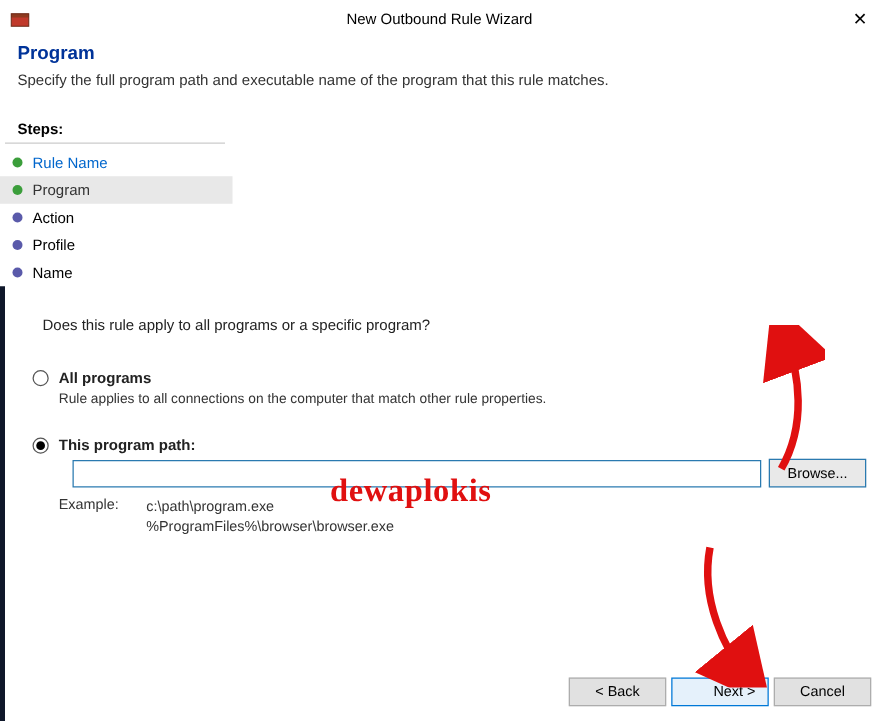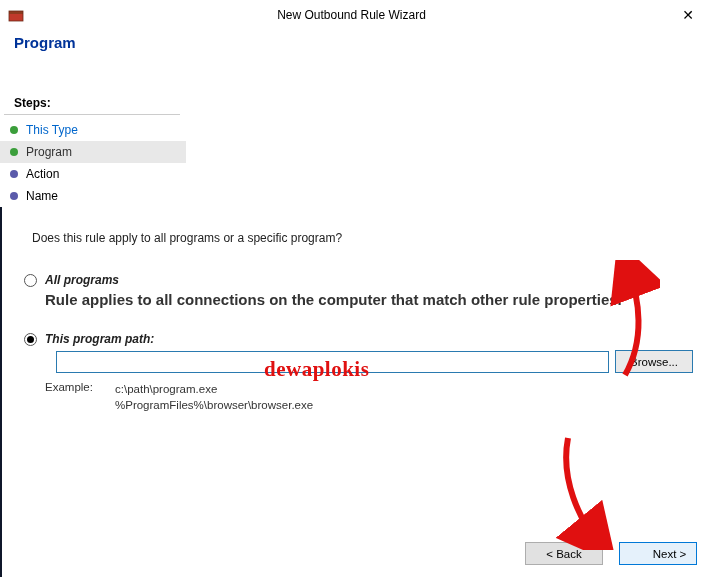--- a/index.html
+++ b/index.html
@@ -15,72 +15,77 @@
   .sidebar { width: 186px; padding: 0; }
   .sidebar-head { font-size: 12px; font-weight: bold; padding: 4px 10px 4px 10px; border-bottom: 1px solid #ccc; margin: 0 6px 4px 4px; }
   .step { display: flex; align-items: center; font-size: 12px; padding: 4px 10px; cursor: default; }
   .step .bullet { width: 8px; height: 8px; border-radius: 50%; margin-right: 8px; }
   .step.active { color: #0066cc; }
   .step.active .bullet { background: #3b9e3b; }
   .step.current { background: #e8e8e8; color: #333; }
   .step.current .bullet { background: #3b9e3b; }
   .step.pending { color: #000000; }
   .step.pending .bullet { background: #5a5aaa; }
-  .mainpane { flex: 1; border-left: 2px solid #0f172a; padding: 16px 18px 0 18px; position: relative; font-size: 12px; color: #222; }
+  .mainpane { flex: 1; border-left: 4px solid #0f172a; padding: 16px 18px 0 18px; position: relative; font-size: 12px; color: #222; }
   .question { margin: 8px 0 28px 12px; }
   .radio-row { display: flex; align-items: flex-start; margin: 0 0 4px 4px; }
   .radio-outer { width: 13px; height: 13px; border: 1px solid #555; border-radius: 50%; margin-right: 8px; margin-top: 1px; display: flex; align-items: center; justify-content: center; }
   .radio-outer.selected::after { content: ""; width: 7px; height: 7px; background: #000; border-radius: 50%; }
-  .radio-label { font-weight: bold; font-style: italic; }
-  .radio-desc { font-size: 15px; color: #333; margin: 0 0 24px 25px; font-weight: bold; }
+  .radio-label { font-weight: bold; }
+  .radio-desc { font-size: 11px; color: #333; margin: 0 0 24px 25px; }
   .path-row { display: flex; align-items: center; margin: 4px 0 0 36px; }
   .path-input { flex: 1; border: 1px solid #2a7ab0; height: 22px; padding: 0 4px; font-size: 12px; outline: none; }
   .browse-btn { margin-left: 6px; height: 23px; width: 78px; border: 1px solid #2a7ab0; background: #e9e9e9; font-size: 11.5px; cursor: default; }
   .example-row { display: flex; margin: 8px 0 0 25px; font-size: 11.5px; color: #333; }
   .example-row .lbl { width: 70px; }
   .example-row .vals { line-height: 1.4; }
-  .btnbar { position: absolute; bottom: 12px; right: 14px; display: flex; gap: 16px; }
+  .btnbar { position: absolute; bottom: 12px; right: 14px; display: flex; gap: 4px; }
   .wiz-btn { width: 78px; height: 23px; border: 1px solid #adadad; background: #e1e1e1; font-size: 11.5px; cursor: default; }
   .wiz-btn.primary { border: 1px solid #0078d7; background: #e5f1fb; padding-left: 29px; }
-  .watermark { position: absolute; left: 264px; top: 357px; font-size: 21px; font-weight: bold; color: #e01010; letter-spacing: 0.5px; font-family: "Comic Sans MS", "Segoe Script", cursive; text-align: center; }
+  .watermark { position: absolute; left: 264px; top: 378px; font-size: 26px; font-weight: bold; color: #e01010; letter-spacing: 0.5px; font-family: "Comic Sans MS", "Segoe Script", cursive; text-align: center; }
   .arrow { position: absolute; pointer-events: none; }
 </style>
 </head>
 <body>
 
 <div class="titlebar">
   <span class="icon">
     <svg viewBox="0 0 16 16" width="16" height="16">
       <rect x="1" y="4" width="14" height="10" fill="#c0392b"></rect>
       <rect x="1" y="4" width="14" height="3" fill="#8e3a1f"></rect>
       <rect x="1" y="4" width="14" height="10" fill="none" stroke="#6b2a17" stroke-width="0.8"></rect>
     </svg>
   </span>
   <span class="title">New Outbound Rule Wizard</span>
   <span class="close">✕</span>
 </div>
 
 <div class="header">
   <h1>Program</h1>
+  <p>Specify the full program path and executable name of the program that this rule matches.</p>
 </div>
 
 <div class="content">
   <div class="sidebar">
     <div class="sidebar-head">Steps:</div>
     <div class="step active">
         <span class="bullet"></span>
-        <span>This Type</span>
+        <span>Rule Name</span>
       </div>
     <div class="step current">
         <span class="bullet"></span>
         <span>Program</span>
       </div>
     <div class="step pending">
         <span class="bullet"></span>
         <span>Action</span>
+      </div>
+    <div class="step pending">
+        <span class="bullet"></span>
+        <span>Profile</span>
       </div>
     <div class="step pending">
         <span class="bullet"></span>
         <span>Name</span>
       </div>
   </div>
 
   <div class="mainpane">
     <div class="question">Does this rule apply to all programs or a specific program?</div>
 
@@ -102,20 +107,21 @@
       <span class="lbl">Example:</span>
       <span class="vals">
         <span>c:\path\program.exe</span><br>
         <span>%ProgramFiles%\browser\browser.exe</span>
       </span>
     </div>
 
     <div class="btnbar">
       <button class="wiz-btn">&lt; Back</button>
       <button class="wiz-btn primary">Next &gt;</button>
+      <button class="wiz-btn">Cancel</button>
     </div>
   </div>
 </div>
 
 <div class="watermark">dewaplokis</div>
 
 <svg class="arrow" style="left:590px; top:260px;" width="70" height="120">
   <defs>
       <marker id="ah1" markerWidth="10" markerHeight="10" refX="5" refY="5" orient="auto">
         <path d="M0,0 L10,5 L0,10 Z" fill="#e01010"></path>

